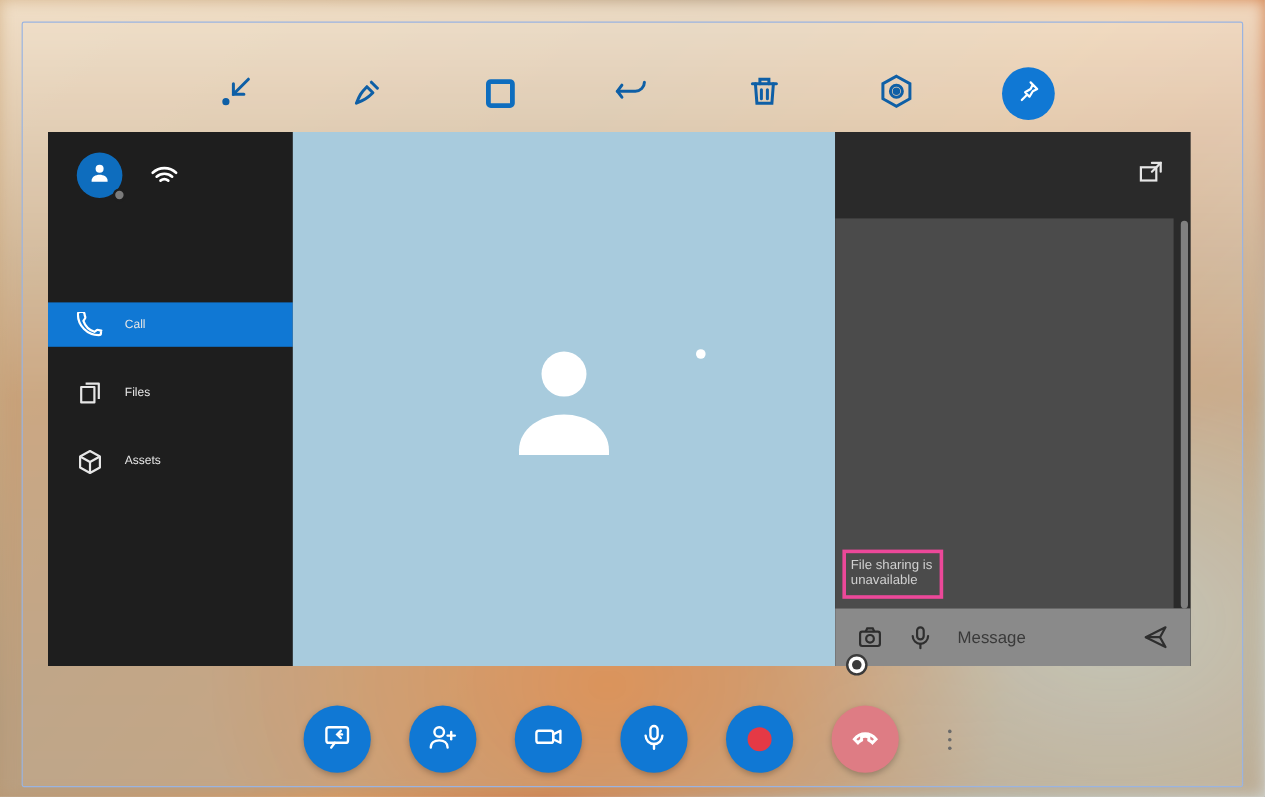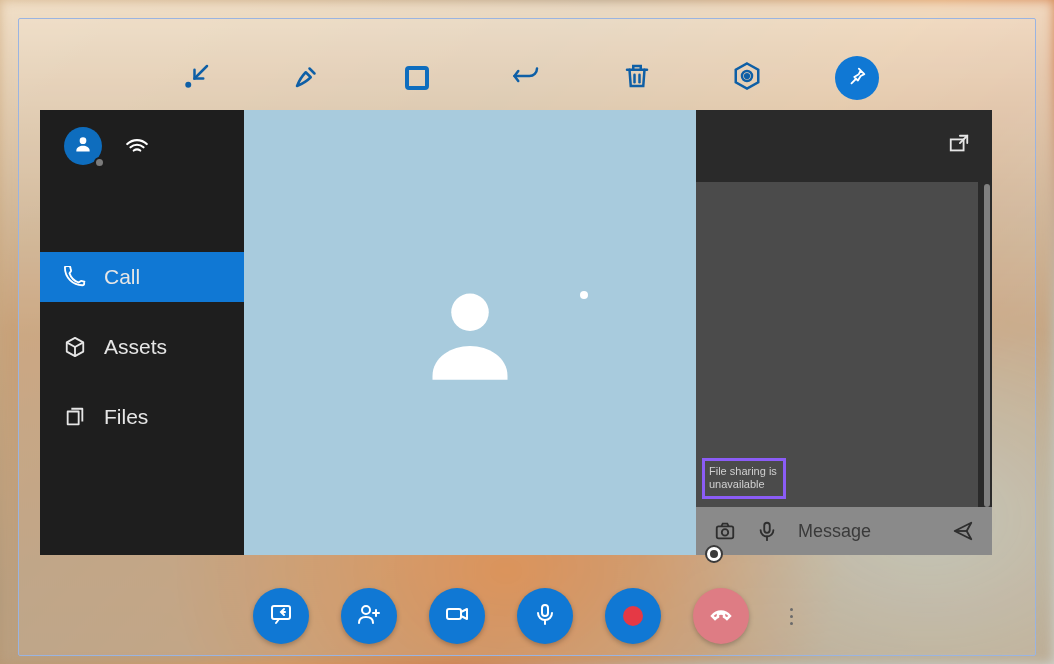--- a/index.html
+++ b/index.html
@@ -90,26 +90,26 @@
   .status-dot {
     position:absolute; bottom:-3px; right:-3px;
     width:11px; height:11px; border-radius:50%;
     background:#7b7b7b; border:2px solid #1E1E1E;
   }
   .signal-icon { color:#fff; }
 
   .spacer-top { height: 70px; }
 
   .side-item {
-    height: 50px;
+    height: 37px;
     display:flex; align-items:center;
     gap: 18px;
     padding-left: 24px;
     color:#E6E6E6;
-    font-size:21px;
+    font-size:10px;
     cursor:pointer;
   }
   .side-item .icon { width:22px; height:22px; display:flex; align-items:center; justify-content:center; }
   .side-item.active { background:#1078D4; }
   .side-item + .side-item { margin-top: 20px; }
 
   
   .video-panel {
     width: 452px;
     position:relative;
@@ -148,38 +148,38 @@
   .chat-scrollbar {
     position:absolute; right:-12px; top:2px; bottom:0;
     width:6px; background:#808080; border-radius:3px;
   }
   .tooltip {
     position:absolute;
     bottom:8px; left:6px;
     color:#D0D0D0;
     font-size:11px;
     line-height:1.25;
-    border:3px solid #8b5cf6;
+    border:3px solid #ec4899;
     padding:4px 6px 4px 4px;
     background:transparent;
   }
   .chat-input-row {
     height:48px;
     background:#8A8A8A;
     display:flex; align-items:center;
     gap:20px;
     padding:0 18px;
     color:#3A3A3A;
     position:relative;
   }
   .chat-input-row .icon { width:22px; height:22px; display:flex; align-items:center; justify-content:center; cursor:pointer;}
   .msg-input {
     flex:1;
     color:#3A3A3A;
-    font-size:18px;
+    font-size:14px;
   }
   .send-icon { margin-left:auto; }
   .cam-badge {
     position:absolute; left:9px; bottom:-8px;
     width:18px; height:18px; border-radius:50%;
     background:#fff; border:2px solid #3A3A3A;
     display:flex; align-items:center; justify-content:center;
   }
   .cam-badge-inner { width:8px; height:8px; border-radius:50%; background:#3A3A3A; }
 
@@ -300,36 +300,36 @@
         <svg viewBox="0 0 24 24" width="22" height="22" fill="none" stroke="#fff" stroke-width="2" stroke-linecap="round" stroke-linejoin="round">
             <path d="M22 17v2a2 2 0 0 1-2 2 19 19 0 0 1-19-19 2 2 0 0 1 2-2h2a2 2 0 0 1 2 1.7c.1.9.3 1.8.6 2.6a2 2 0 0 1-.5 2.1L6 8a16 16 0 0 0 10 10l1.6-1.1a2 2 0 0 1 2.1-.5c.8.3 1.7.5 2.6.6A2 2 0 0 1 22 17z"></path>
           </svg>
       </span>
       <span>Call</span>
     </div>
 
     <div class="side-item">
       <span class="icon">
         <svg viewBox="0 0 24 24" width="22" height="22" fill="none" stroke="#E6E6E6" stroke-width="2" stroke-linejoin="round">
+            <rect x="4" y="6" width="12" height="14"></rect>
+            <path d="M8 3h12v14"></path>
+          </svg>
+      </span>
+      <span>Files</span>
+    </div>
+
+    <div class="side-item">
+      <span class="icon">
+        <svg viewBox="0 0 24 24" width="22" height="22" fill="none" stroke="#E6E6E6" stroke-width="2" stroke-linejoin="round">
             <path d="M12 2l9 5v10l-9 5-9-5V7z"></path>
             <path d="M12 22V12"></path>
             <path d="M21 7l-9 5-9-5"></path>
           </svg>
       </span>
       <span>Assets</span>
-    </div>
-
-    <div class="side-item">
-      <span class="icon">
-        <svg viewBox="0 0 24 24" width="22" height="22" fill="none" stroke="#E6E6E6" stroke-width="2" stroke-linejoin="round">
-            <rect x="4" y="6" width="12" height="14"></rect>
-            <path d="M8 3h12v14"></path>
-          </svg>
-      </span>
-      <span>Files</span>
     </div>
 
   </div>
 
   <div class="video-panel">
     <span class="video-avatar">
       <svg width="90" height="100" viewBox="0 0 24 26" fill="#fff">
           <circle cx="12" cy="8" r="5"></circle>
           <path d="M2 25c0-5 5-8 10-8s10 3 10 8v1H2z"></path>
         </svg>

